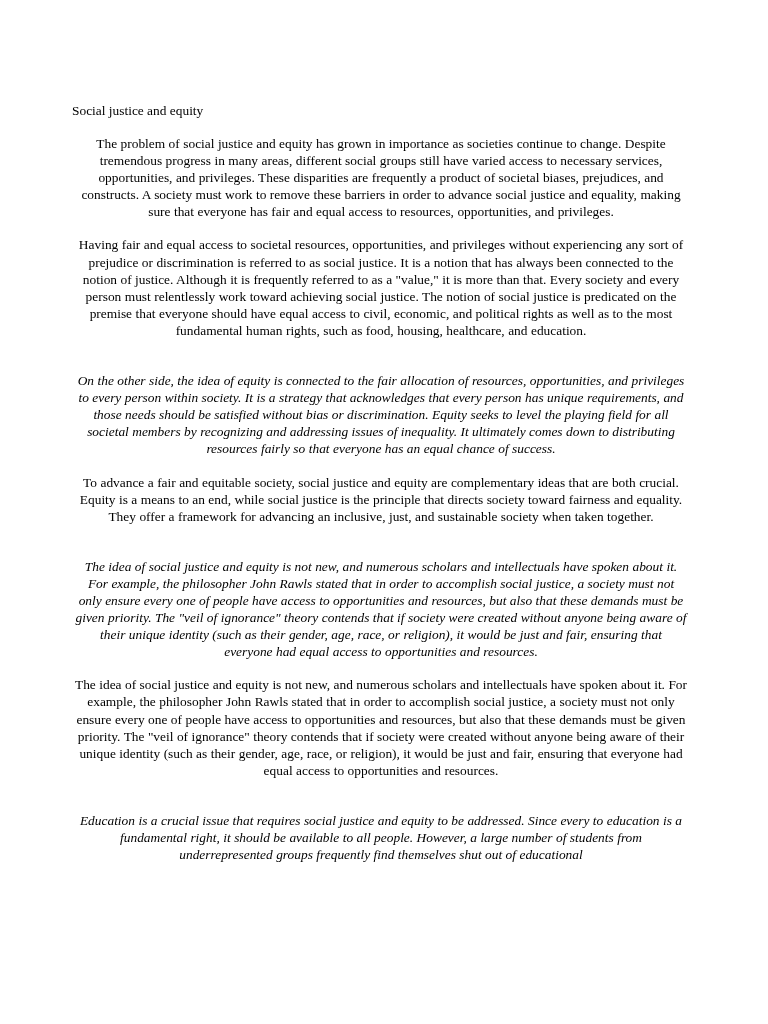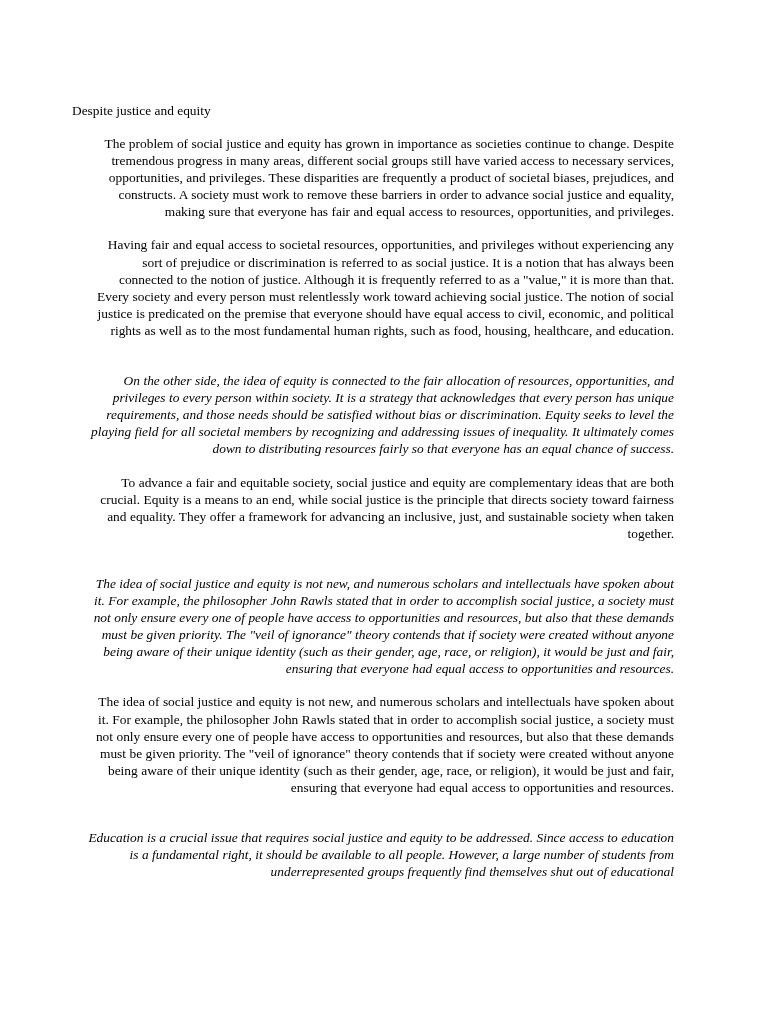--- a/index.html
+++ b/index.html
@@ -30,46 +30,46 @@
   .doc-title {
     font-size: 13.4px;
     line-height: 17px;
     text-align: left;
     margin: 0;
     font-weight: normal;
   }
   .para {
     font-size: 13.4px;
     line-height: 17.1px;
-    text-align: right;
-    margin: 16px;
+    text-align: center;
+    margin: 3px;
     hyphens: none;
     word-spacing: 0.1px;
   }
   
   .gap-single { margin-top: 16px; }
   .gap-double { margin-top: 33px; font-style: italic; }
   .gap-title  { margin-top: 16px; }
 </style>
 </head>
 <body>
 
 <div id="document-page">
   <div class="doc-body">
 
-    <p class="doc-title gap-title">Despite justice and equity</p>
+    <p class="doc-title gap-title">Social justice and equity</p>
 
     <p class="para gap-single">The problem of social justice and equity has grown in importance as societies continue to change. Despite tremendous progress in many areas, different social groups still have varied access to necessary services, opportunities, and privileges. These disparities are frequently a product of societal biases, prejudices, and constructs. A society must work to remove these barriers in order to advance social justice and equality, making sure that everyone has fair and equal access to resources, opportunities, and privileges.</p>
 
     <p class="para gap-single">Having fair and equal access to societal resources, opportunities, and privileges without experiencing any sort of prejudice or discrimination is referred to as social justice. It is a notion that has always been connected to the notion of justice. Although it is frequently referred to as a "value," it is more than that. Every society and every person must relentlessly work toward achieving social justice. The notion of social justice is predicated on the premise that everyone should have equal access to civil, economic, and political rights as well as to the most fundamental human rights, such as food, housing, healthcare, and education.</p>
 
     <p class="para gap-double">On the other side, the idea of equity is connected to the fair allocation of resources, opportunities, and privileges to every person within society. It is a strategy that acknowledges that every person has unique requirements, and those needs should be satisfied without bias or discrimination. Equity seeks to level the playing field for all societal members by recognizing and addressing issues of inequality. It ultimately comes down to distributing resources fairly so that everyone has an equal chance of success.</p>
 
     <p class="para gap-single">To advance a fair and equitable society, social justice and equity are complementary ideas that are both crucial. Equity is a means to an end, while social justice is the principle that directs society toward fairness and equality. They offer a framework for advancing an inclusive, just, and sustainable society when taken together.</p>
 
     <p class="para gap-double">The idea of social justice and equity is not new, and numerous scholars and intellectuals have spoken about it. For example, the philosopher John Rawls stated that in order to accomplish social justice, a society must not only ensure every one of people have access to opportunities and resources, but also that these demands must be given priority. The "veil of ignorance" theory contends that if society were created without anyone being aware of their unique identity (such as their gender, age, race, or religion), it would be just and fair, ensuring that everyone had equal access to opportunities and resources.</p>
 
     <p class="para gap-single">The idea of social justice and equity is not new, and numerous scholars and intellectuals have spoken about it. For example, the philosopher John Rawls stated that in order to accomplish social justice, a society must not only ensure every one of people have access to opportunities and resources, but also that these demands must be given priority. The "veil of ignorance" theory contends that if society were created without anyone being aware of their unique identity (such as their gender, age, race, or religion), it would be just and fair, ensuring that everyone had equal access to opportunities and resources.</p>
 
-    <p class="para gap-double">Education is a crucial issue that requires social justice and equity to be addressed. Since access to education is a fundamental right, it should be available to all people. However, a large number of students from underrepresented groups frequently find themselves shut out of educational</p>
+    <p class="para gap-double">Education is a crucial issue that requires social justice and equity to be addressed. Since every to education is a fundamental right, it should be available to all people. However, a large number of students from underrepresented groups frequently find themselves shut out of educational</p>
 
   </div>
 </div>
 
 </body></html>

